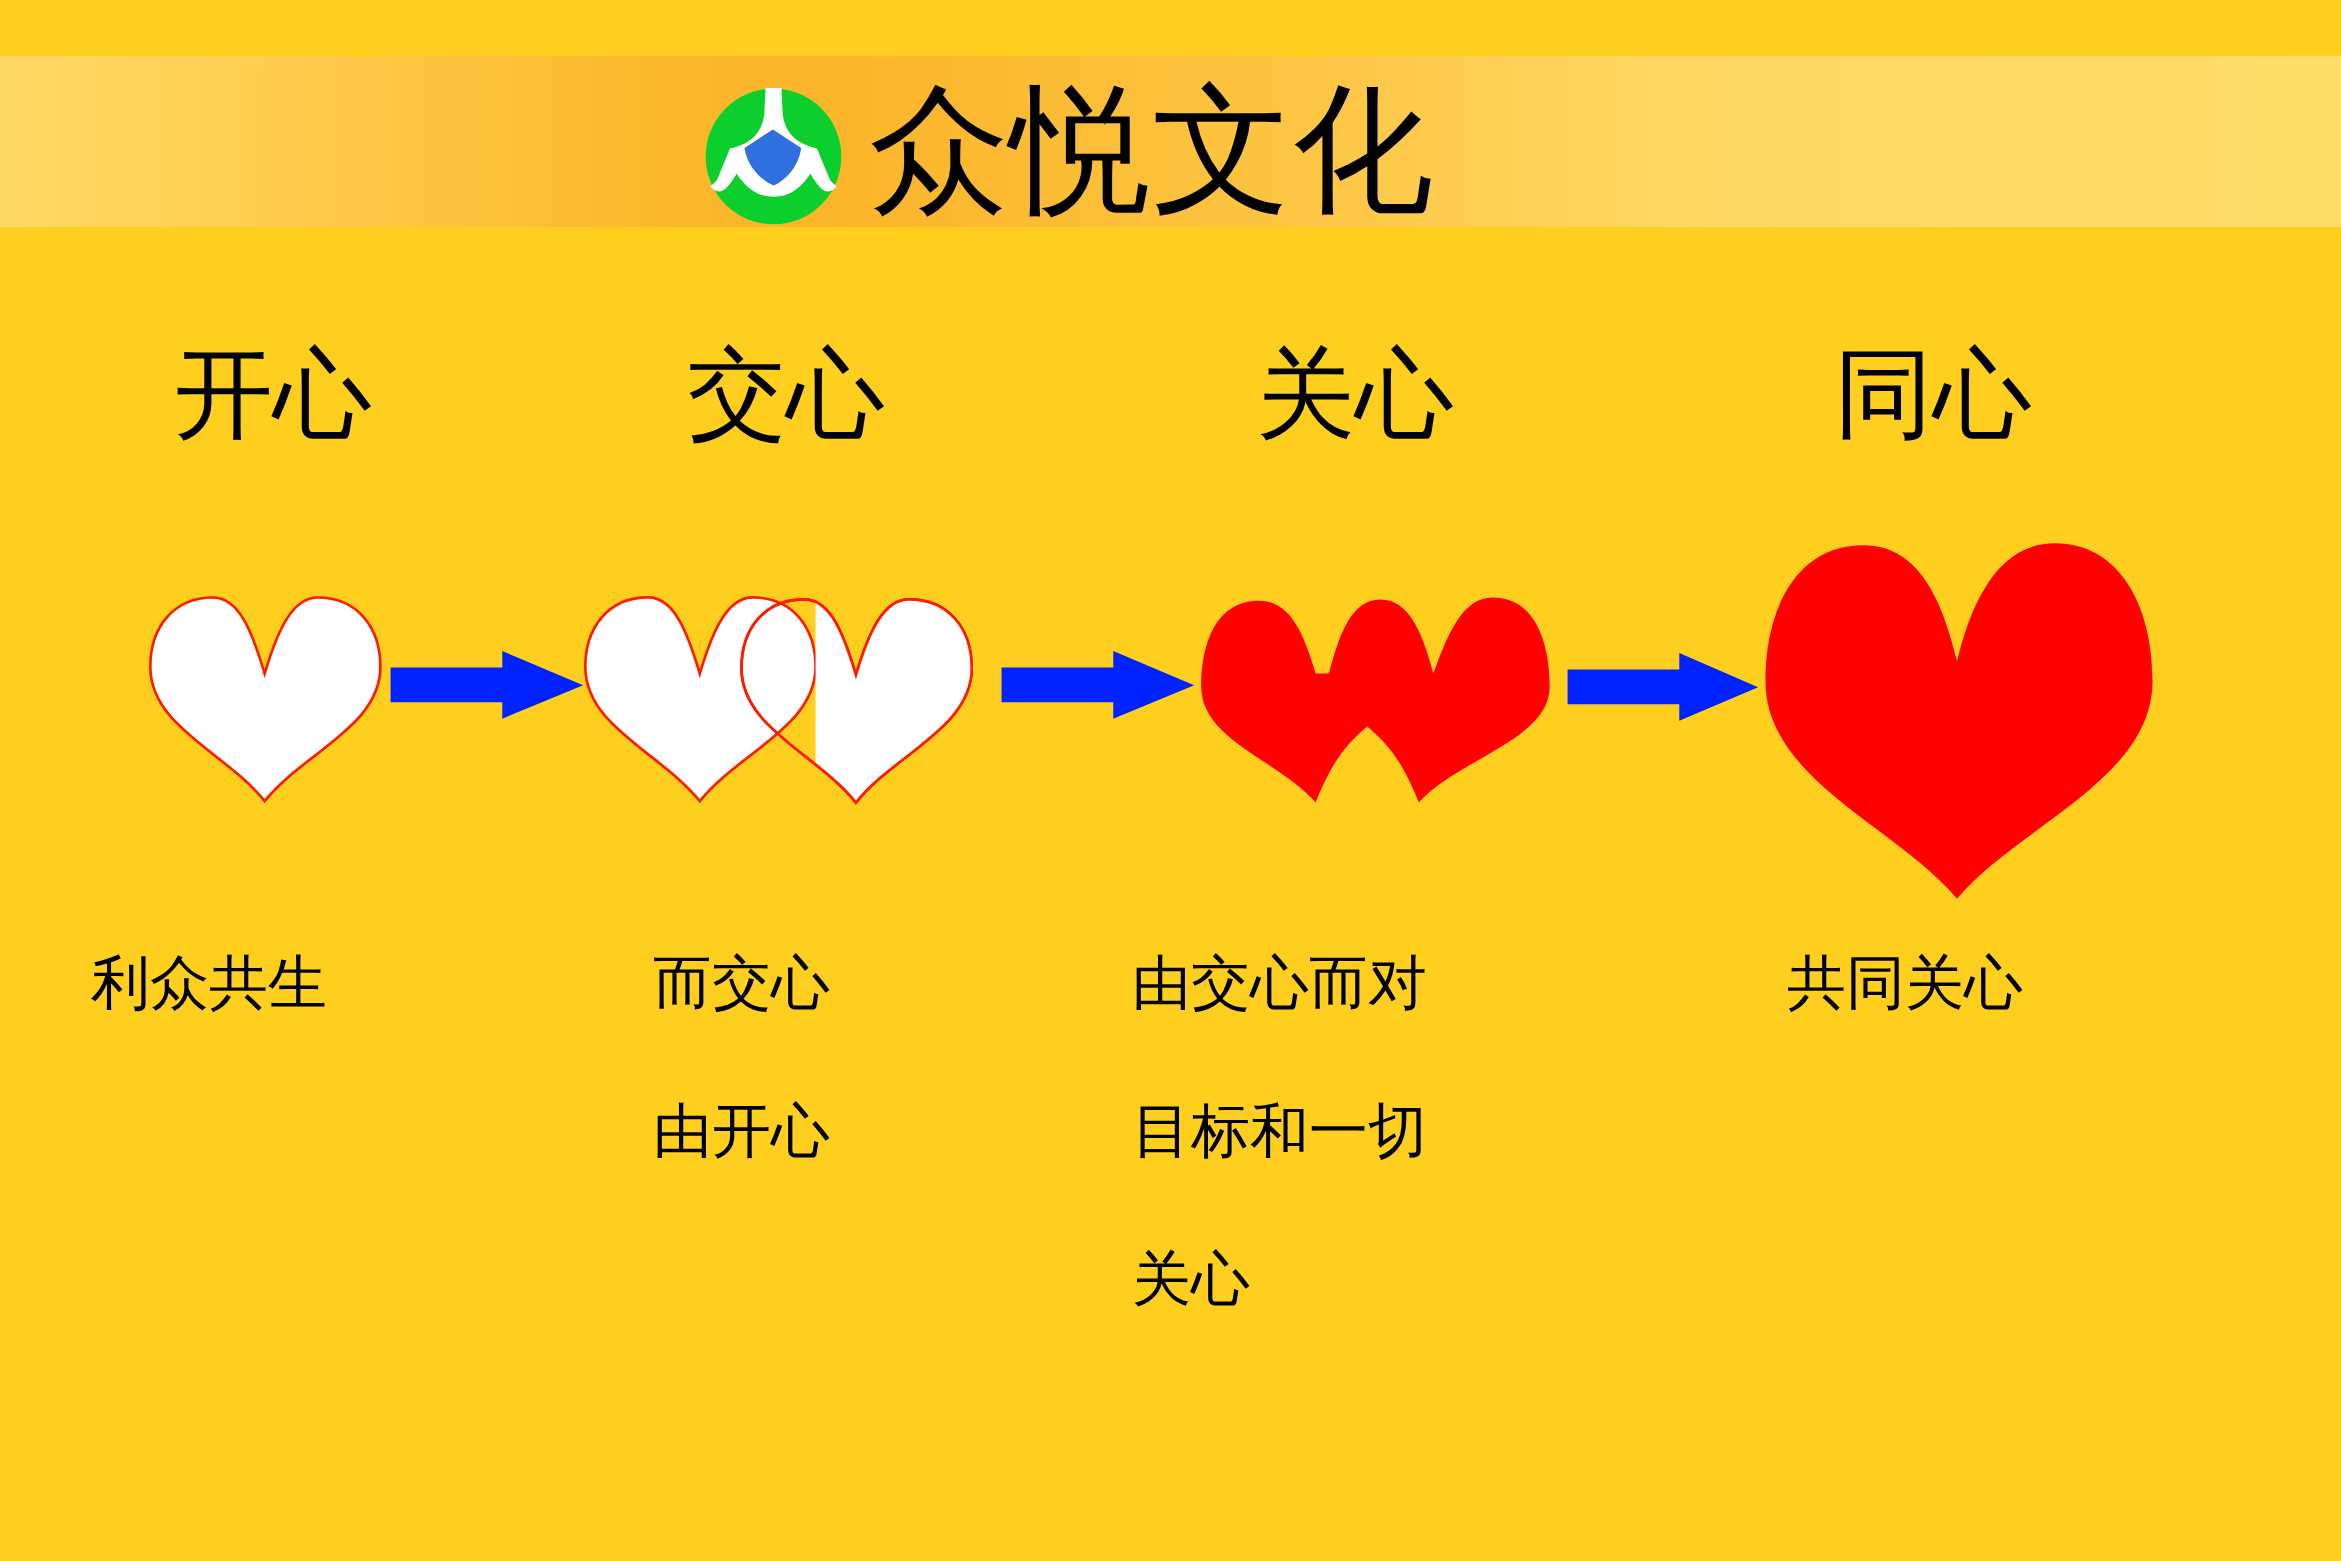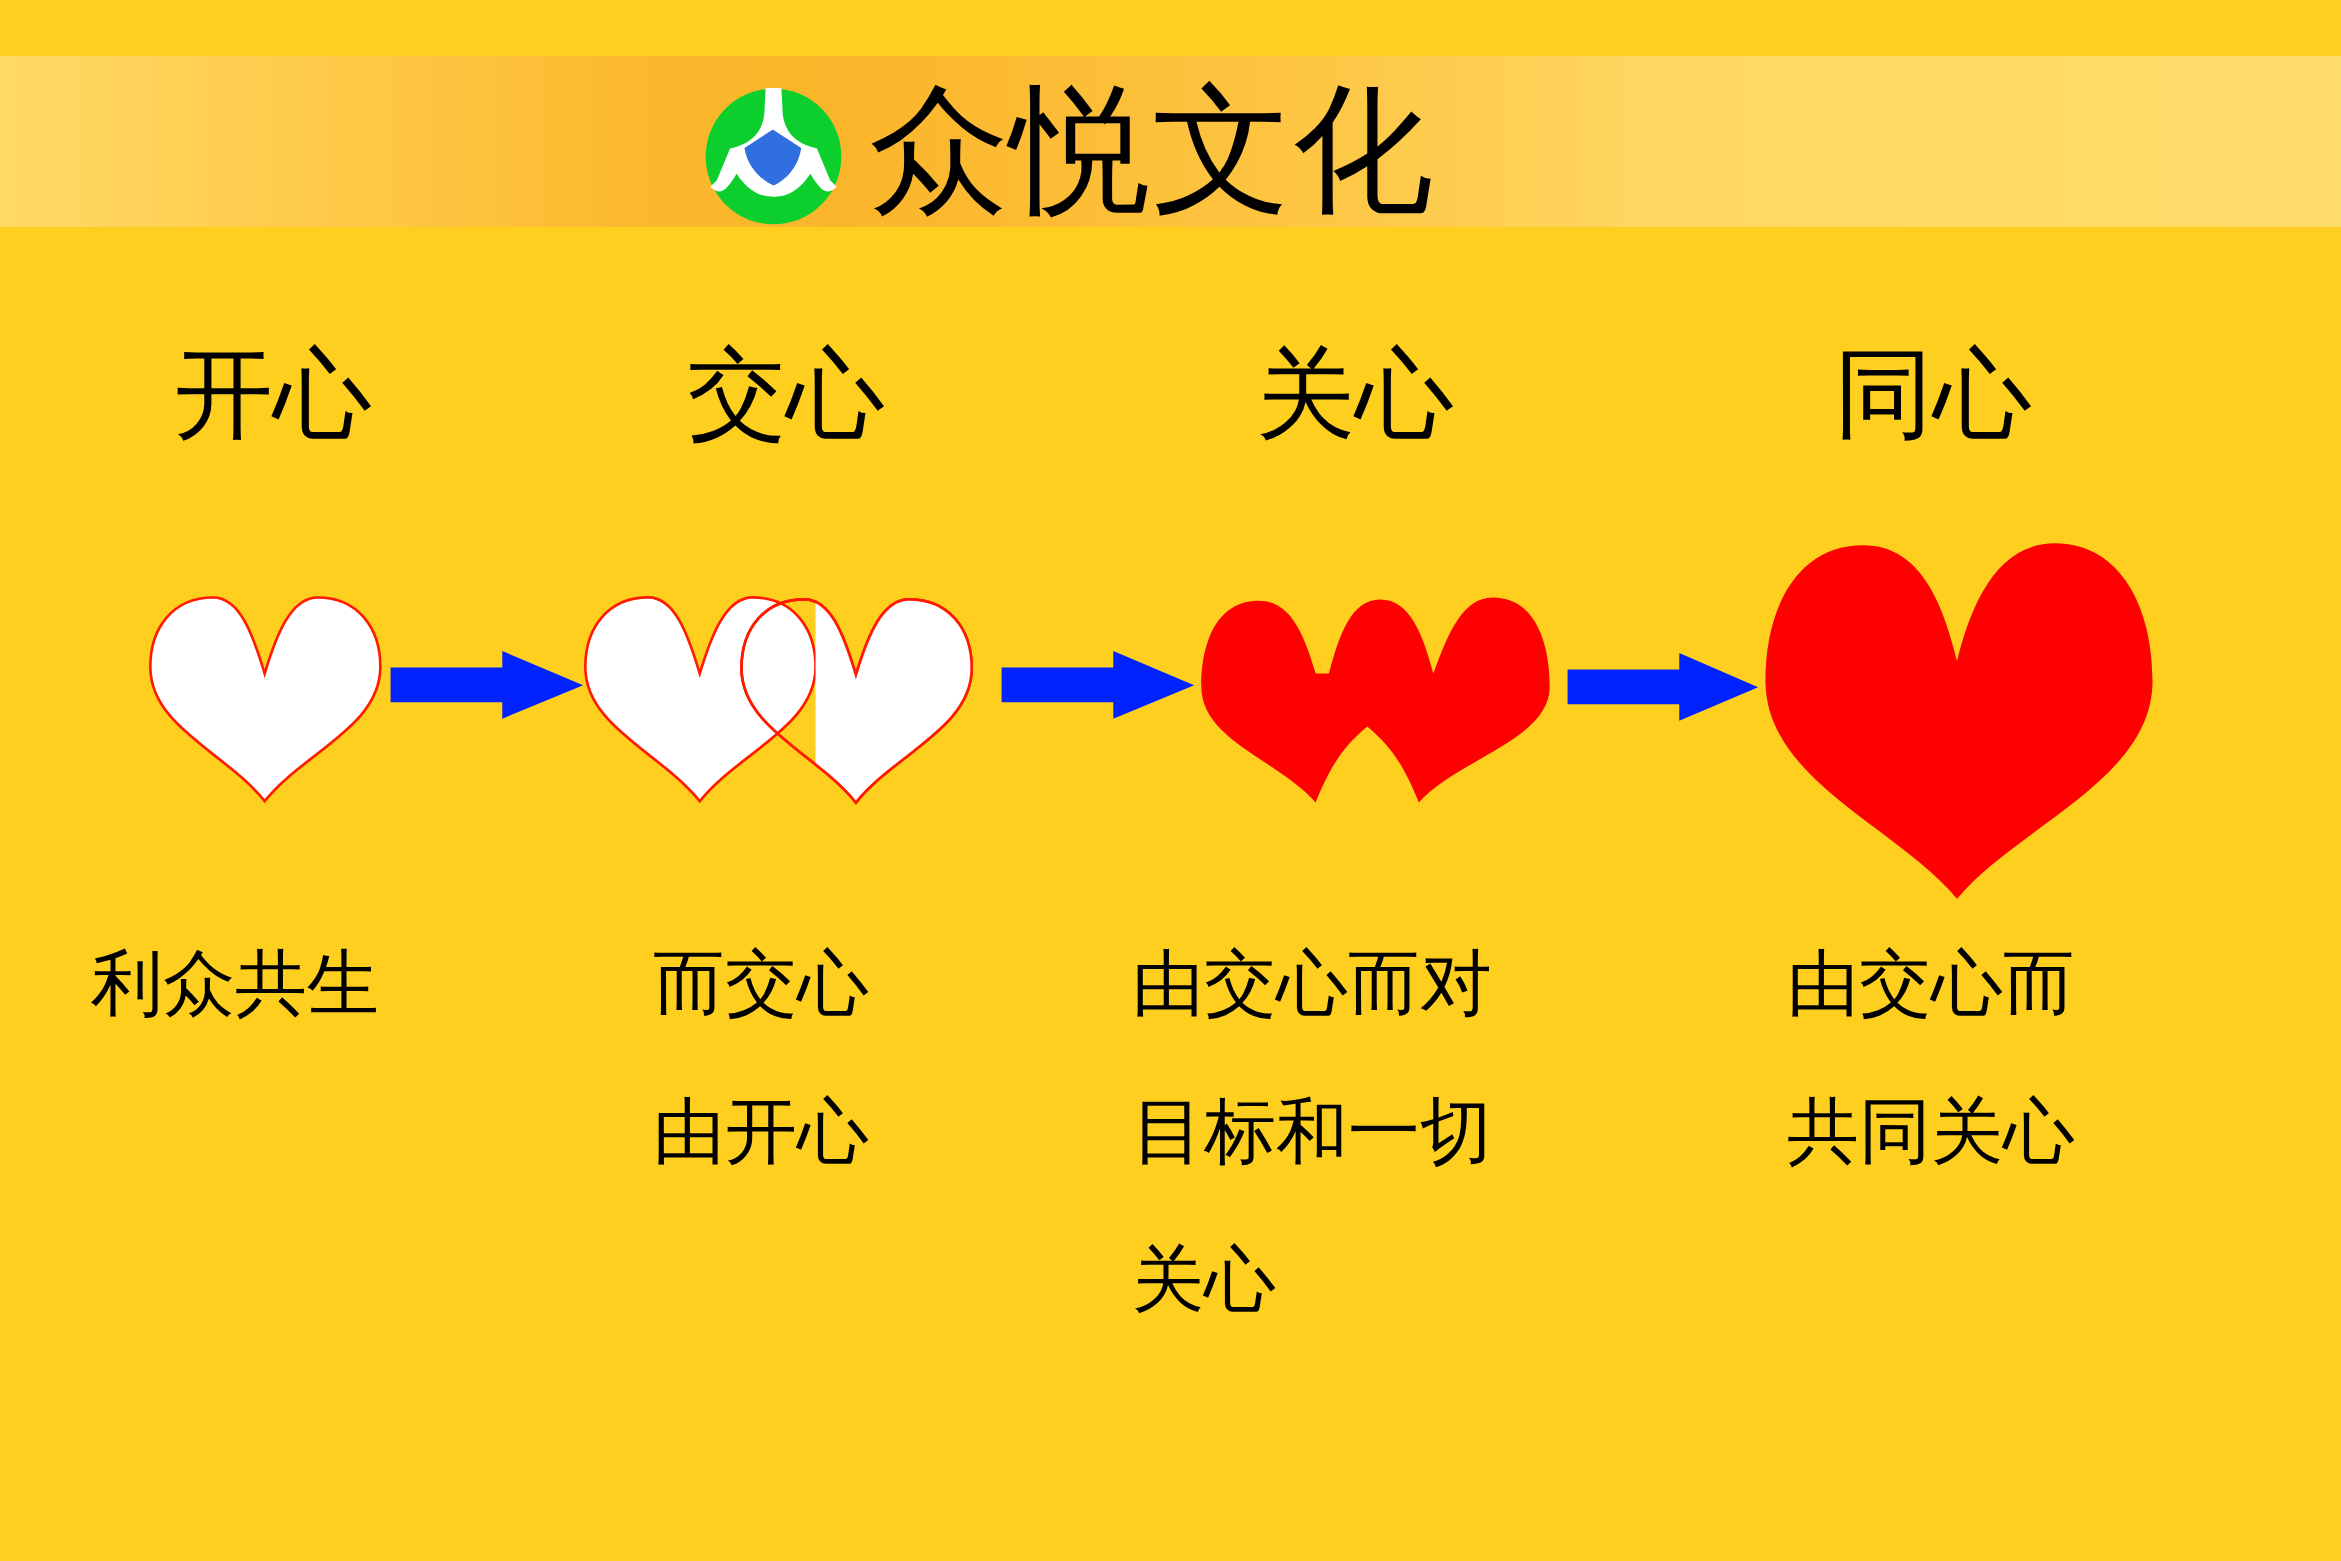--- a/index.html
+++ b/index.html
@@ -16,21 +16,21 @@
   .logo { position: absolute; left: 705px; top: 88px; width: 137px; height: 137px; }
   .title {
     position: absolute; left: 869px; top: 74px; font-size: 140px; line-height: 152px;
     letter-spacing: 1.3px; white-space: nowrap;
   }
   .heading {
     position: absolute; top: 334px; font-size: 99px; line-height: 119px; white-space: nowrap;
   }
   .shape { position: absolute; }
   .col {
-    position: absolute; top: 909px; font-size: 72px; line-height: 148px; white-space: nowrap;
+    position: absolute; top: 909px; font-size: 59px; line-height: 148px; white-space: nowrap;
   }
   .col div { height: 148px; }
 </style>
 </head>
 <body>
 
 <div class="band"></div>
 
 <svg class="logo" viewBox="0 0 208 208">
   <circle cx="104" cy="104" r="103" fill="#0ccf2e"></circle>
@@ -87,16 +87,15 @@
 <div class="col" style="left:653px">
   <div>而交心</div>
   <div>由开心</div>
 </div>
 <div class="col" style="left:1132px">
   <div>由交心而对</div>
   <div>目标和一切</div>
   <div>关心</div>
 </div>
 <div class="col" style="left:1787px">
-  <div>由交心而</div>
   <div>共同关心</div>
 </div>
 
 
 </body></html>

